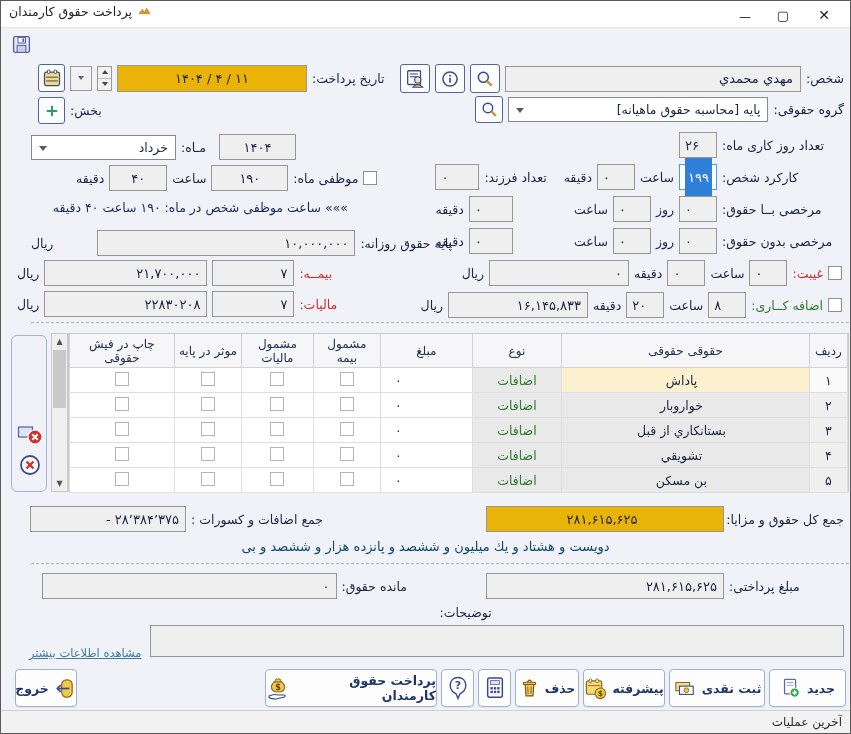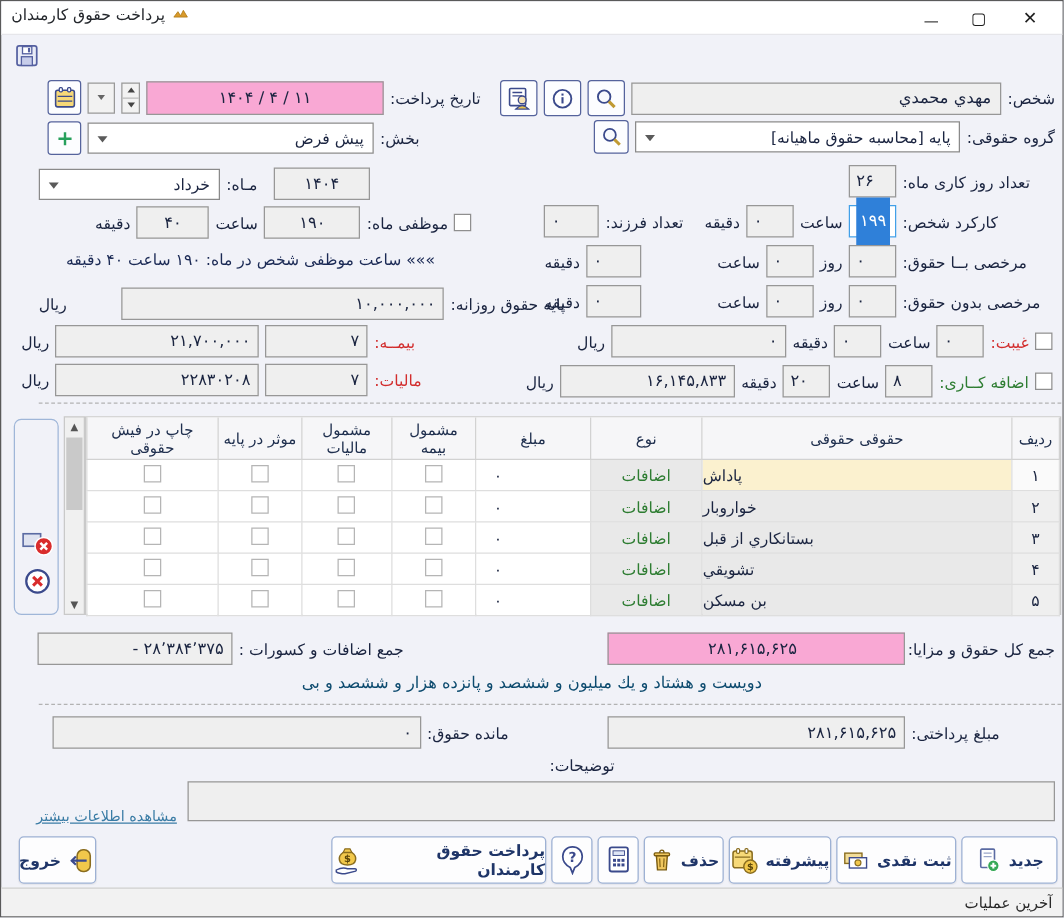--- a/index.html
+++ b/index.html
@@ -12,21 +12,21 @@
   .title-text{font-size:12.5px;color:#23262b;}
   .winctl{position:absolute;top:3px;width:26px;height:20px;display:flex;align-items:center;justify-content:center;
     color:#1d1d1d;font-size:12px;cursor:default;}
   
   .row{position:absolute;display:flex;align-items:center;gap:5px;white-space:nowrap;}
   .lbl{white-space:nowrap;}
   .lbl.fixed{width:122px;text-align:left;font-size:12.5px;}
   .red{color:#d22d2d;}
   .green{color:#2e7d32;}
   .bx{height:26px;background:#efefef;border:1px solid #979797;display:flex;align-items:center;box-sizing:border-box;font-size:13px;}
-  .bx.white{background:#f9a8d4;justify-content:center;}
+  .bx.white{background:#eab308;justify-content:center;}
   .bx.focus{background:#fff;border:1px solid #42a0e8;}
   .w38{width:38px;}.w44{width:44px;}.w58{width:58px;}.w77{width:77px;}.w140{width:140px;}
   .w163{width:163px;}.w82{width:82px;}.w190{width:190px;}.w229{width:229px;}.w238{width:238px;}
   .w258{width:258px;}.w260{width:260px;}.w296{width:296px;}.w156{width:156px;}.w295b{width:295px;}.w694{width:694px;}
   .num-l{justify-content:flex-end;padding-left:5px;}
   .num-r{justify-content:flex-start;padding-right:6px;}
   .num-c{justify-content:center;}
   .txt-r{justify-content:flex-start;padding-right:7px;}
   .sel{background:#2f80d9;color:#fff;padding:12px 3px;}
   .combo{background:#fff;border:1px solid #8a8a8a;height:25px;position:relative;display:flex;align-items:center;
@@ -44,21 +44,21 @@
   .dropbox{width:22px;height:25px;border:1px solid #999;background:#f2f2f2;box-sizing:border-box;display:flex;align-items:center;justify-content:center;}
   .dashed{position:absolute;border-top:1px dashed #b2b2b2;height:0;}
   .hint{position:absolute;left:25px;top:199px;width:322px;color:#1b2a55;font-size:12.5px;}
   
   .grid-wrap{position:absolute;left:67px;top:332px;width:781px;height:159px;background:#fff;border:1px solid #c9c9c9;box-sizing:border-box;}
   table.grid{border-collapse:collapse;table-layout:fixed;width:100%;}
   .grid th{height:33px;background:#f6f6f8;border:1px solid #d2d2d2;border-top:none;font-weight:normal;
     font-size:12px;color:#20304f;padding:0 2px;}
   .grid td{height:24px;border:1px solid #dedede;font-size:12.5px;padding:0;}
   .c-idx{text-align:center;background:#efefef;}
-  .c-factor{background:#e9e9e9;text-align:left;padding-right:8px !important;}
+  .c-factor{background:#e9e9e9;text-align:center;padding-right:8px !important;}
   .c-type{background:#e9e9e9;color:#2e7d32;text-align:center;}
   .c-amount{text-align:left;padding-left:14px !important;background:#fff;}
   .c-chk{text-align:center;background:#fff;}
   .c-chk .chk{width:14px;height:14px;border:1px solid #b5b5b5;background:#fff;display:inline-block;box-sizing:border-box;}
   tr.current .c-factor{background:#fbf1cf;}
   tr.current .c-idx{background:#fafafa;}
   .vscroll{position:absolute;left:50px;top:332px;width:17px;height:159px;background:#f0f0f0;border:1px solid #c9c9c9;box-sizing:border-box;}
   .vscroll .arr{height:15px;display:flex;align-items:center;justify-content:center;color:#555;font-size:8px;}
   .vscroll .thumb{position:absolute;top:16px;left:1px;width:13px;height:58px;background:#c9c9c9;}
   .vscroll .arr.bottom{position:absolute;bottom:0;left:0;right:0;}
@@ -268,24 +268,20 @@
           <rect x="14.5" y="2.5" width="3" height="4" rx="1" fill="#fff" stroke="#3b4a8c" stroke-width="1.2"></rect>
           <line x1="5" y1="11" x2="19" y2="11" stroke="#3b4a8c" stroke-width="1.2"></line>
           <line x1="5" y1="15.5" x2="19" y2="15.5" stroke="#3b4a8c" stroke-width="1.2"></line>
         </svg>
       </span>
     </div>
   </div>
 
   <div class="row" style="left:37px;top:96px;">
     <span class="lbl">بخش:</span>
-    <div class="combo w229">
-      <span>پیش فرض</span>
-      <span class="chev"></span>
-    </div>
     <div class="sqbtn" style="width:27px;height:27px;">
       <span>
         <svg width="18" height="18" viewBox="0 0 24 24">
             <line x1="12" y1="5" x2="12" y2="19" stroke="#27a05c" stroke-width="2.6"></line>
             <line x1="5" y1="12" x2="19" y2="12" stroke="#27a05c" stroke-width="2.6"></line>
           </svg>
       </span>
     </div>
   </div>
 

